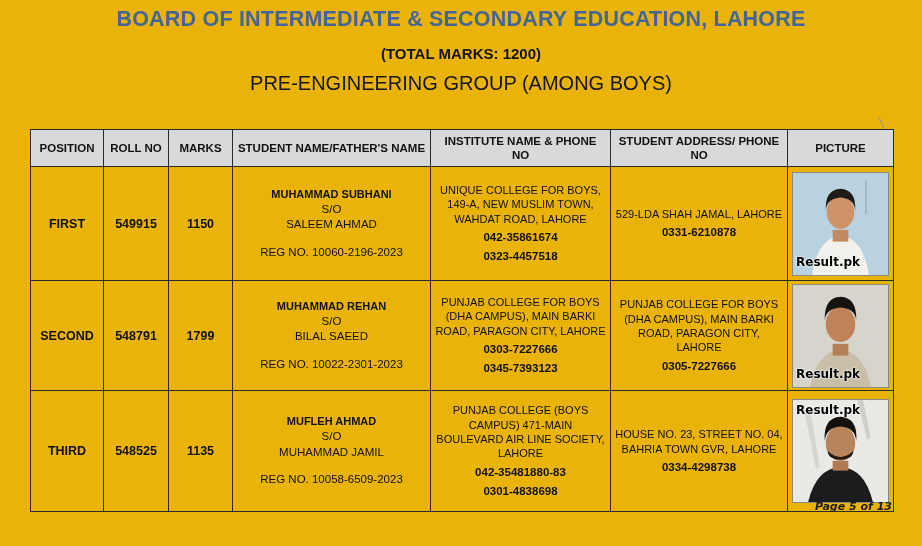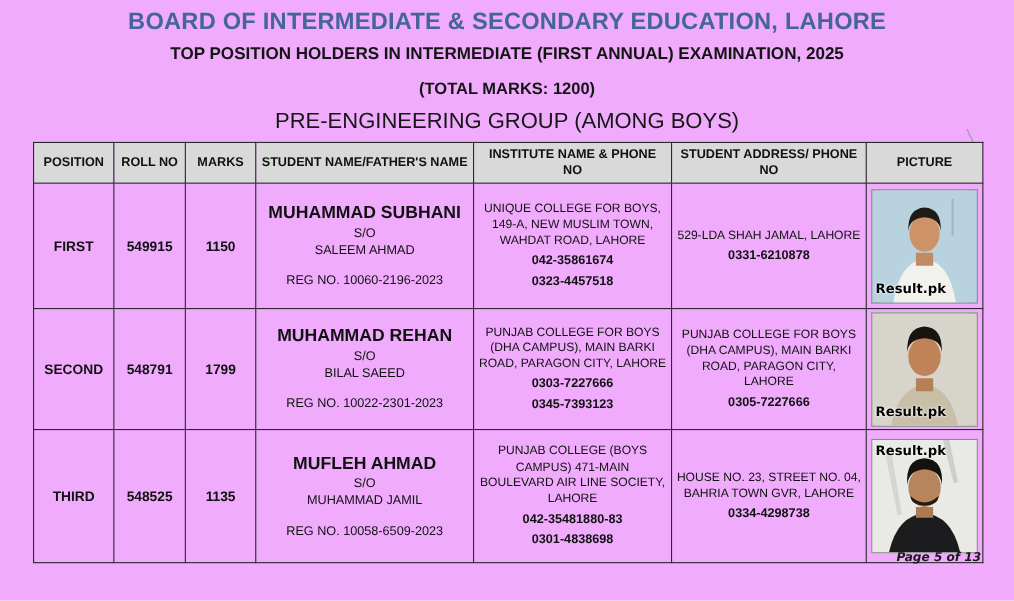--- a/index.html
+++ b/index.html
@@ -1,21 +1,21 @@
 <!DOCTYPE html>
 <html><head>
 <meta charset="utf-8">
 <style>
   * { margin: 0; padding: 0; box-sizing: border-box; }
   html, body { background: #e9e9e9; }
   .page {
     position: relative;
     width: 922px;
     height: 546px;
-    background: #f0abfc;
+    background: #eab308;
     font-family: "Liberation Sans", sans-serif;
     color: #111;
     overflow: hidden;
   }
   .hdr { text-align: center; }
   .board-title {
     padding-top: 7px;
     font-size: 21.5px;
     font-weight: 700;
     letter-spacing: 0.2px;
@@ -59,21 +59,21 @@
     font-size: 11.5px;
     font-weight: 700;
     height: 37px;
     line-height: 1.25;
   }
   tr.r1 td { height: 114px; }
   tr.r2 td { height: 110px; }
   tr.r3 td { height: 121px; }
   .pos, .roll, .marks { font-size: 12.5px; font-weight: 700; }
   .namecell { font-size: 11.5px; line-height: 1.35; }
-  .namecell .sname { font-weight: 700; font-size: 16px; }
+  .namecell .sname { font-weight: 700; font-size: 11px; }
   .namecell .reg { margin-top: 12px; font-size: 11.5px; }
   .inst, .addr { font-size: 11px; line-height: 1.3; }
   .phone { font-weight: 700; margin-top: 4px; font-size: 11.5px; }
   .photo-wrap { display: flex; justify-content: center; align-items: center; }
   .photo {
     position: relative;
     width: 98px;
     height: 104px;
     border: 1px solid #8a8a8a;
     background: #cfd8dd;
@@ -110,21 +110,20 @@
     transform: rotate(-25deg);
   }
 </style>
 </head>
 <body>
 
 <div class="page">
 
   <div class="hdr">
     <div class="board-title">BOARD OF INTERMEDIATE &amp; SECONDARY EDUCATION, LAHORE</div>
-    <div class="sub-title">TOP POSITION HOLDERS IN INTERMEDIATE (FIRST ANNUAL) EXAMINATION, 2025</div>
     <div class="total-marks">(TOTAL MARKS: 1200)</div>
     <div class="group-title">PRE-ENGINEERING GROUP (AMONG BOYS)</div>
   </div>
 
   <div class="corner-mark"></div>
 
   <table class="result">
     <colgroup>
       <col style="width:73px">
         <col style="width:65px">

